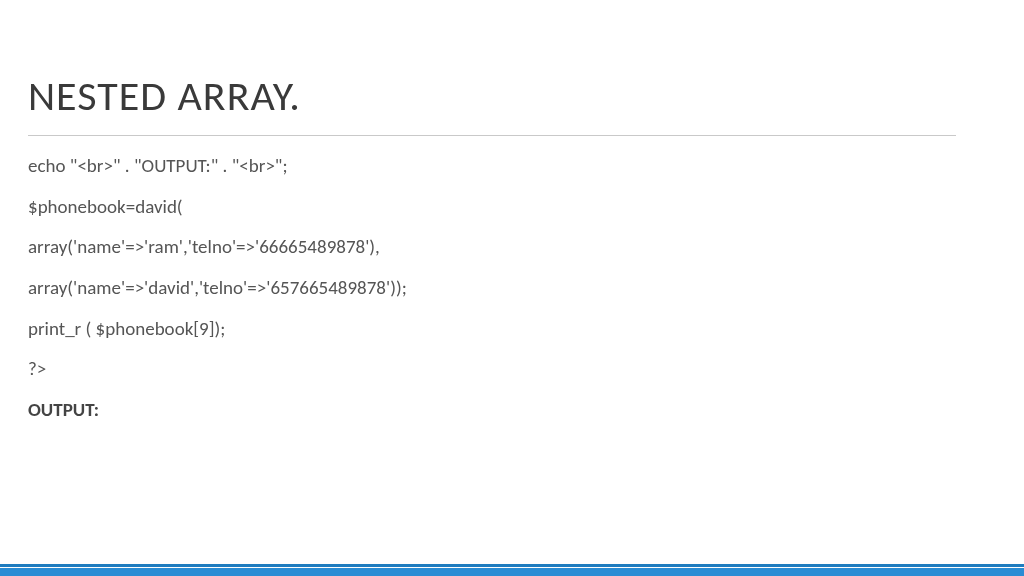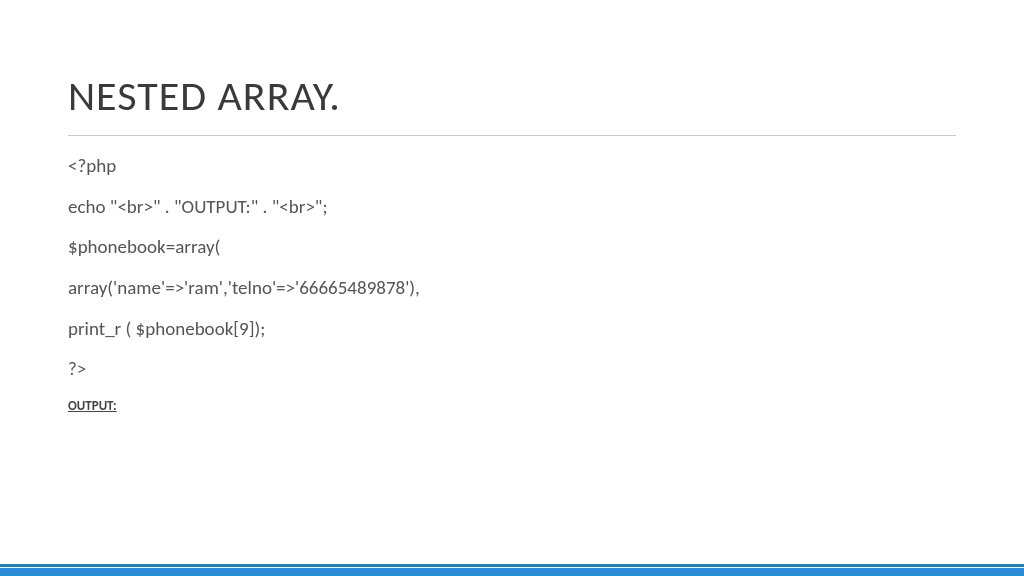--- a/index.html
+++ b/index.html
@@ -10,21 +10,21 @@
     background: #ffffff;
     font-family: "Segoe UI", "Calibri", Arial, sans-serif;
     color: #404040;
     overflow: hidden;
   }
   .slide {
     position: relative;
     width: 1024px;
     height: 576px;
     box-sizing: border-box;
-    padding: 70px 68px 0 68px;
+    padding: 70px 68px 0 28px;
   }
   .title {
     font-size: 42px;
     font-weight: 300;
     letter-spacing: 1px;
     color: #3a3a3a;
     margin: 0 0 14px 0;
   }
   .hr {
     border: none;
@@ -32,23 +32,22 @@
     margin: 0 0 18px 0;
   }
   .line {
     font-size: 19px;
     line-height: 1.3;
     color: #555;
     margin: 0 0 16px 0;
     font-weight: 400;
   }
   .output-label {
-    font-size: 13px;
+    font-size: 19px;
     font-weight: 700;
-    text-decoration: underline;
     color: #444;
     margin: 0 0 16px 0;
   }
   .footer {
     position: absolute;
     left: 0;
     right: 0;
     bottom: 0;
     height: 12px;
   }
@@ -66,24 +65,24 @@
   }
 </style>
 </head>
 <body>
 
 <div class="slide">
 
   <h1 class="title">NESTED ARRAY.</h1>
   <hr class="hr">
 
-  <p class="line">&lt;?php</p>
   <p class="line">echo "&lt;br&gt;" . "OUTPUT:" . "&lt;br&gt;";</p>
-  <p class="line">$phonebook=array(</p>
+  <p class="line">$phonebook=david(</p>
   <p class="line">array('name'=&gt;'ram','telno'=&gt;'66665489878'),</p>
+  <p class="line">array('name'=&gt;'david','telno'=&gt;'657665489878'));</p>
   <p class="line">print_r ( $phonebook[9]);</p>
   <p class="line">?&gt;</p>
 
   <p class="output-label">OUTPUT:</p>
 
   <div class="footer">
     <div class="bar-top"></div>
     <div class="bar-gap"></div>
     <div class="bar-bot"></div>
   </div>

